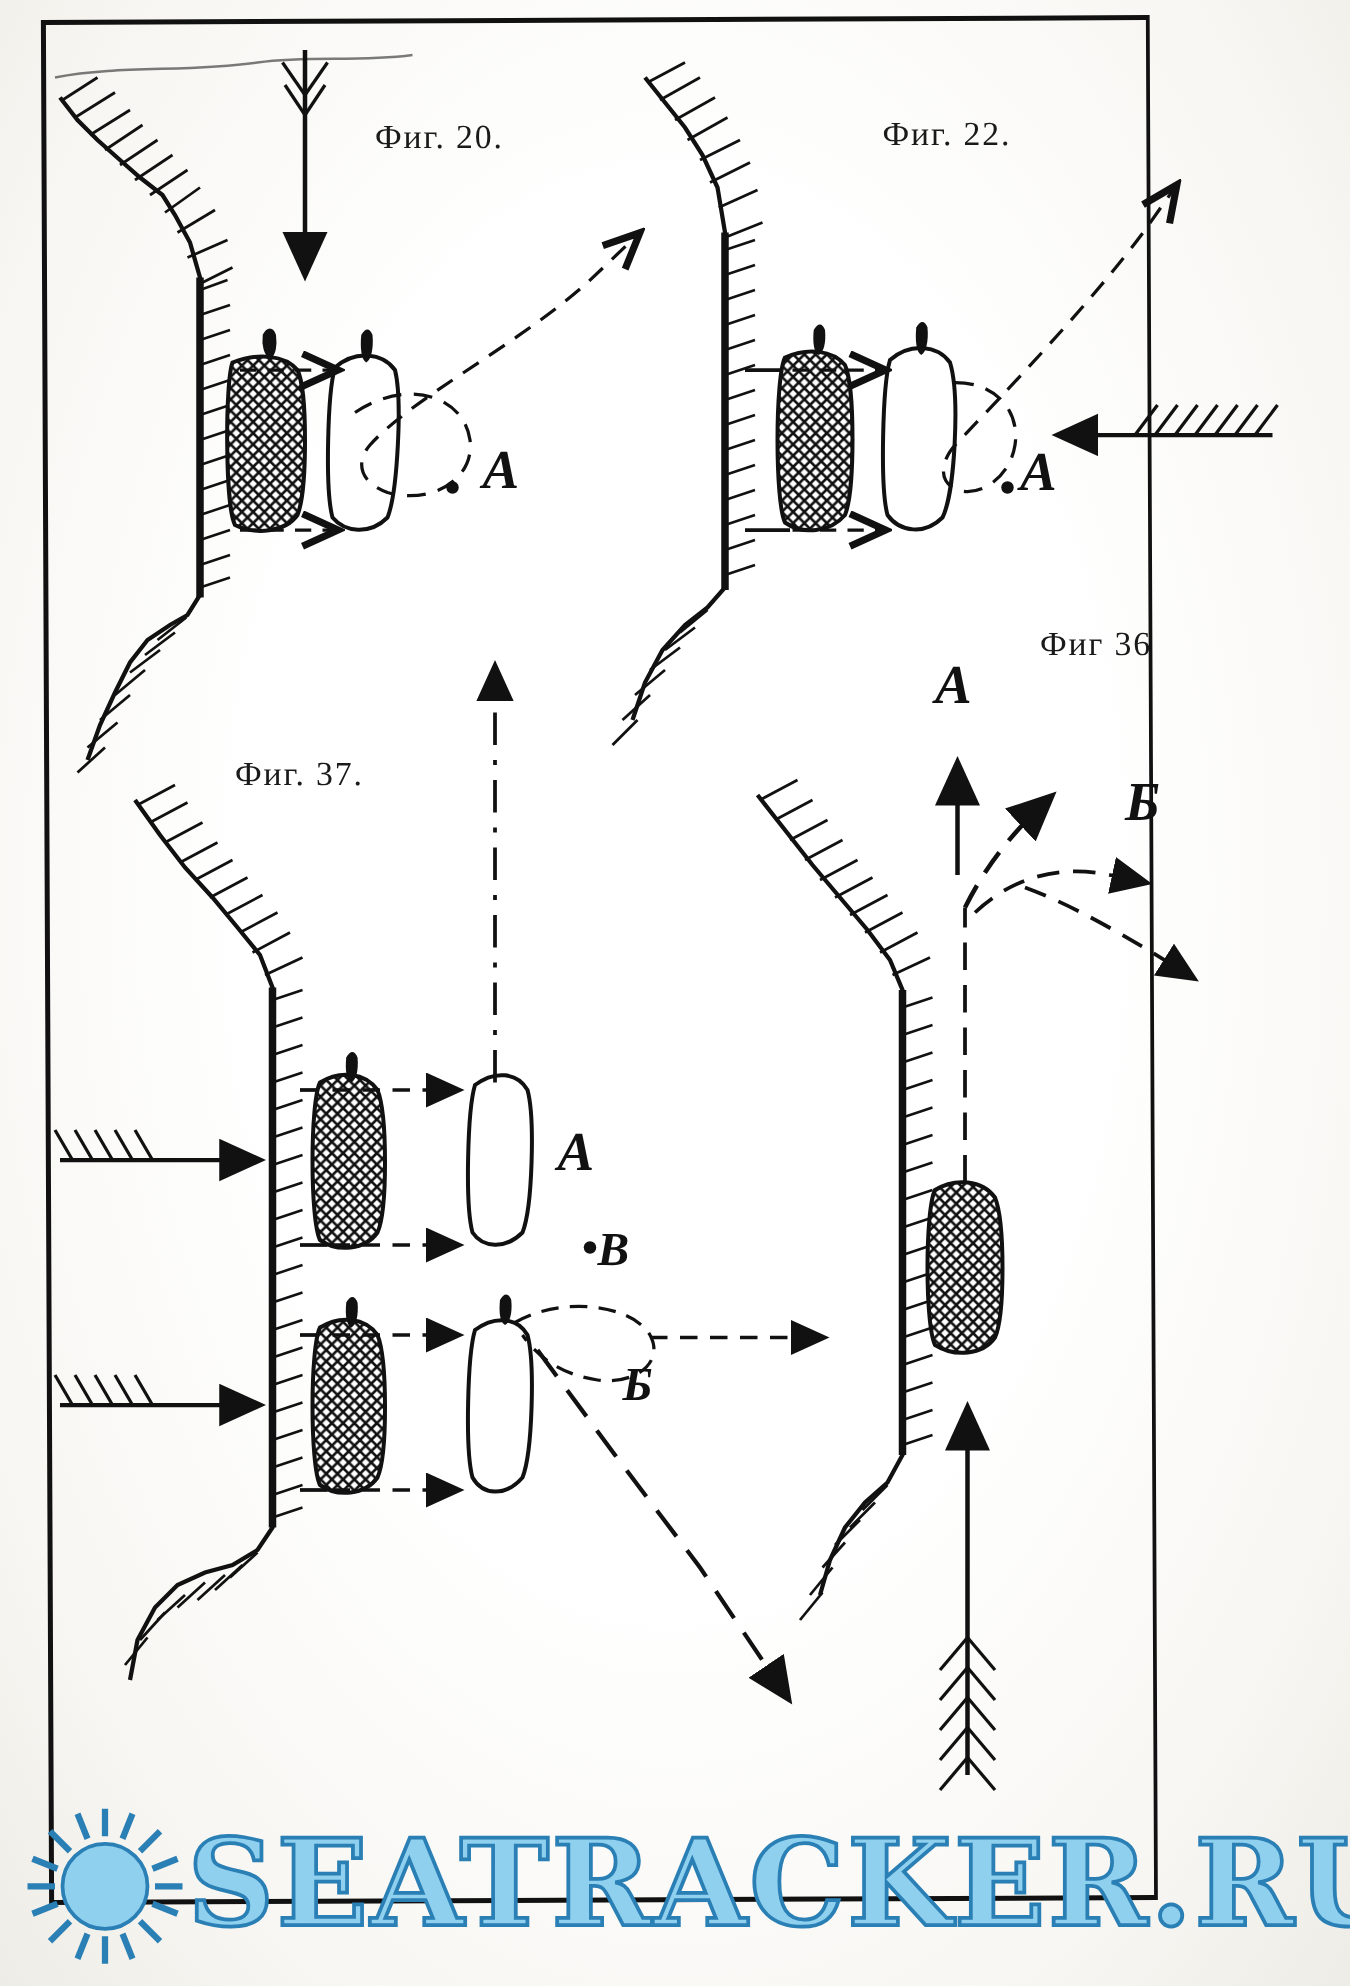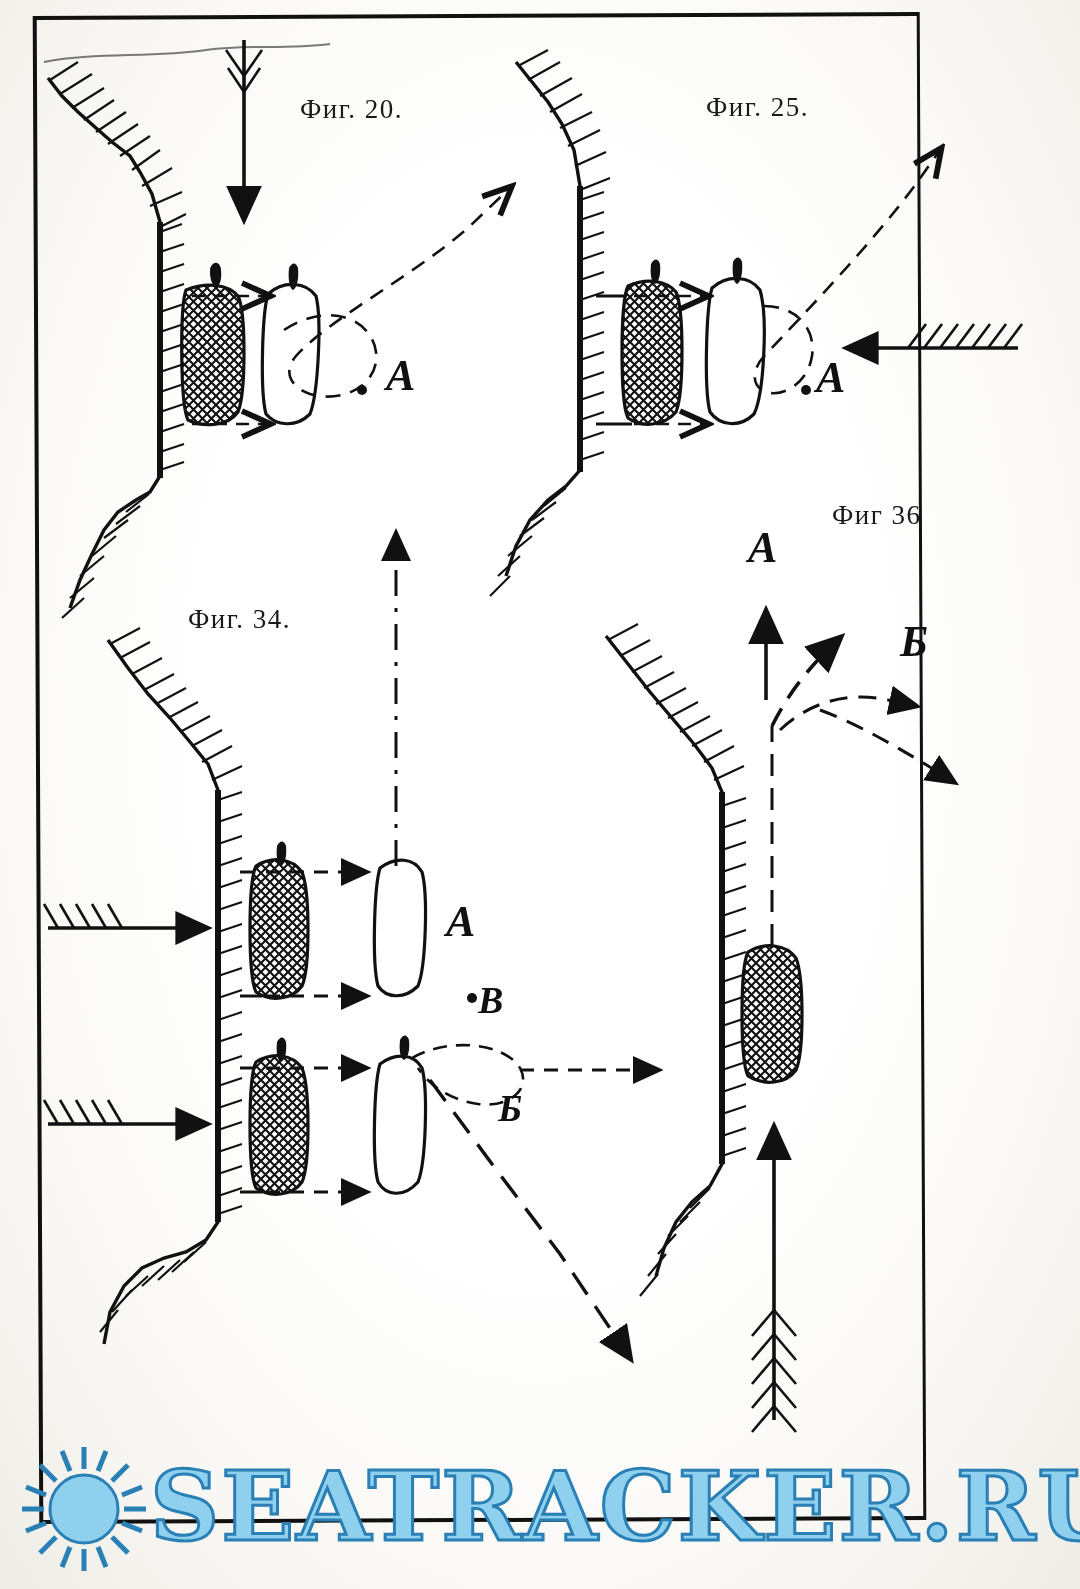--- a/index.html
+++ b/index.html
@@ -399,22 +399,22 @@
         <line x1="774" y1="1358" x2="796" y2="1384"></line>
         <line x1="774" y1="1334" x2="752" y2="1360"></line>
         <line x1="774" y1="1334" x2="796" y2="1360"></line>
         <line x1="774" y1="1310" x2="752" y2="1336"></line>
         <line x1="774" y1="1310" x2="796" y2="1336"></line>
       </g>
     </g>
   </svg>
 
   <div class="fig-label" style="left:300px; top:94px;">Фиг. 20.</div>
-  <div class="fig-label" style="left:188px; top:604px;">Фиг. 34.</div>
-  <div class="fig-label" style="left:706px; top:92px;">Фиг. 25.</div>
+  <div class="fig-label" style="left:188px; top:604px;">Фиг. 37.</div>
+  <div class="fig-label" style="left:706px; top:92px;">Фиг. 22.</div>
   <div class="fig-label" style="left:832px; top:500px;">Фиг  36</div>
 
   <div class="pt-label" style="left:386px; top:350px;">А</div>
   <div class="pt-label" style="left:446px; top:896px;">А</div>
   <div class="pt-label small" style="left:478px; top:978px;">В</div>
   <div class="pt-label small" style="left:498px; top:1086px;">Б</div>
   <div class="pt-label" style="left:816px; top:352px;">А</div>
   <div class="pt-label" style="left:748px; top:522px;">А</div>
   <div class="pt-label" style="left:900px; top:616px;">Б</div>
 

